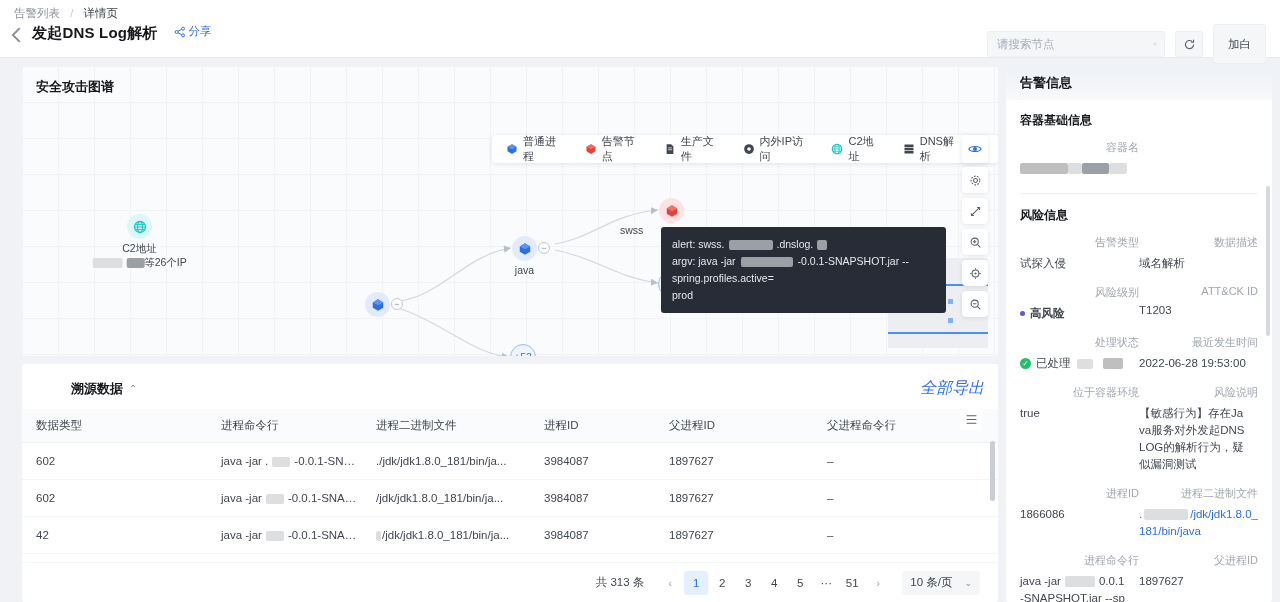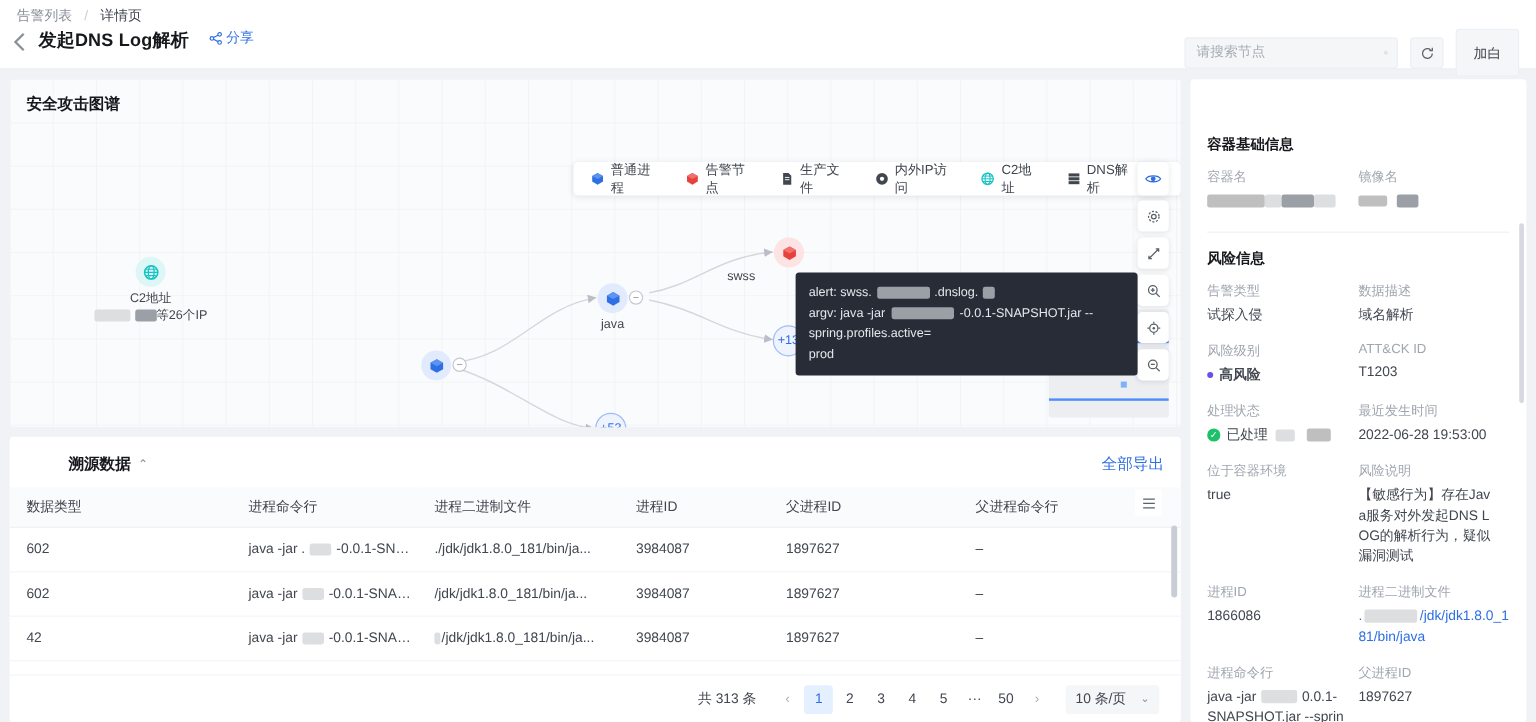--- a/index.html
+++ b/index.html
@@ -33,21 +33,21 @@
                display:flex; align-items:center; padding:0 7px; }
   #searchbox input { border:0; outline:0; background:transparent; flex:1; font-size:11.5px; color:#41464f;
                      font-family:inherit; }
   #searchbox input::placeholder { color:#a7adb6; }
   .iconbtn { width:28px; height:26px; background:#f4f6f8; border:1px solid #eceff3; border-radius:3px;
              display:flex; align-items:center; justify-content:center; color:#5a6169; cursor:pointer; }
   #whitelistbtn { height:40px; padding:0 14px; background:#f4f6f8; border:1px solid #eceff3; border-radius:3px;
                   display:flex; align-items:center; font-size:11.5px; color:#41464f; cursor:pointer; }
 
   
-  #main { display:flex; height:544px; gap:8px; padding:8px 8px 0 8px; }
+  #main { display:flex; height:544px; gap:8px; padding:8px 8px 0 22px; }
   #left { width:976px; display:flex; flex-direction:column; gap:8px; }
   #right { width:280px; background:#fff; border-radius:3px; position:relative; overflow:hidden; }
 
   
   #graph { position:relative; height:290px; background:#fafbfc; border-radius:3px; overflow:hidden;
            background-image:linear-gradient(#f1f3f5 1px, transparent 1px),
                             linear-gradient(90deg,#f1f3f5 1px, transparent 1px);
            background-size:36px 36px; }
   #graphtitle { position:absolute; left:14px; top:12px; font-size:13px; font-weight:bold; color:#16181c; z-index:6; }
   #legend { position:absolute; left:470px; top:69px; height:28px; background:#fff; border-radius:4px;
@@ -61,21 +61,21 @@
             box-shadow:0 1px 5px rgba(20,30,50,.10); display:flex; align-items:center; justify-content:center;
             color:#2f6fe4; z-index:8; cursor:pointer; }
   #gcontrols { position:absolute; right:10px; top:101px; display:flex; flex-direction:column; gap:5px; z-index:8; }
   .gctl { width:26px; height:26px; background:#fff; border-radius:4px; box-shadow:0 1px 4px rgba(20,30,50,.10);
           display:flex; align-items:center; justify-content:center; color:#5a6169; cursor:pointer; }
   .gctl svg { width:13px; height:13px; }
   #minimap { position:absolute; right:10px; left:auto; bottom:8px; width:100px; height:90px; background:#eceef1;
              border-radius:2px; overflow:hidden; z-index:5; }
   #minimap .mline { position:absolute; left:0; right:0; height:1.5px; background:#4b8dfb; }
   #minimap .mdot { position:absolute; width:5px; height:5px; background:#7fb0fb; }
-  #tooltip { position:absolute; left:655px; top:161px; width:285px; background:#272c36; border-radius:3px;
+  #tooltip { position:absolute; left:639px; top:161px; width:285px; background:#272c36; border-radius:3px;
              padding:9px 11px; color:#e4e7ec; font-size:10.5px; line-height:17px; z-index:9; }
   #tooltip .tline { white-space:nowrap; }
   #tooltip .wrapline { white-space:normal; }
 
   .node { position:absolute; z-index:4; }
   .nodecircle { width:25px; height:25px; border-radius:50%; display:flex; align-items:center; justify-content:center; }
   .nodecircle svg { width:14px; height:14px; }
   .n-proc { background:#e2ebfd; }
   .n-alert { background:#fde3e3; }
   .n-c2 { background:#ddf6f6; }
@@ -88,21 +88,21 @@
              background:#eef3fe; display:flex; align-items:center; justify-content:center;
              font-size:10.5px; color:#2f6fe4; z-index:4; cursor:pointer; }
   #edges { position:absolute; left:0; top:0; width:976px; height:290px; z-index:2; }
   #swsslabel { position:absolute; left:598px; top:158px; font-size:10.5px; color:#41464f; z-index:3; }
 
   
   #tablecard { flex:1; background:#fff; border-radius:3px; position:relative; overflow:hidden; }
   #tablehead { display:flex; align-items:center; padding:14px 14px 10px 14px; }
   #tabletitle { font-size:13px; font-weight:bold; color:#16181c;margin-left:35px; }
   #collapsearrow { margin-left:6px; color:#8a9099; font-size:10px; cursor:pointer; }
-  #exportall { margin-left:auto; font-size:13px; color:#2f6fe4; cursor:pointer; }
+  #exportall { margin-left:auto; font-size:16px; color:#2f6fe4; cursor:pointer;font-style:italic; }
   table { width:100%; border-collapse:collapse; table-layout:fixed; }
   thead th { background:#fafbfc; text-align:left; font-weight:normal; font-size:11.5px; color:#41464f;
              padding:9px 0 9px 14px; border-bottom:1px solid #f0f1f3; }
   tbody td { font-size:11.5px; color:#41464f; padding:12px 0 12px 14px; border-bottom:1px solid #f4f5f7;
              white-space:nowrap; overflow:hidden; text-overflow:ellipsis; }
   #colsettings { position:absolute; right:16px; top:44px; width:22px; height:22px; background:#fff;
                  display:flex; align-items:center; justify-content:center; color:#5a6169; cursor:pointer; z-index:3; }
   #tablescroll { height:146px; overflow:hidden; position:relative; }
   #vscroll { position:absolute; right:3px; top:32px; width:5px; height:60px; background:#c9ced6; border-radius:3px; z-index:4; cursor:pointer; }
   #pagination { position:absolute; left:0; right:0; bottom:0; height:40px; background:#fff;
@@ -117,21 +117,21 @@
               display:flex; align-items:center; gap:12px; font-size:11.5px; color:#41464f; cursor:pointer; }
 
   
   #panelhead { height:34px; display:flex; align-items:center; padding:0 14px; font-size:13px; font-weight:bold;
                color:#16181c; background:linear-gradient(180deg,#eef1f6,#f7f9fb); }
   #panelbody { position:absolute; left:0; right:0; top:34px; bottom:0; padding:12px 14px 0 14px; overflow:hidden; }
   .sec-title { font-size:12px; font-weight:bold; color:#16181c; margin:0 0 11px 0; }
   .grid2 { display:flex; }
   .grid2 > div { width:50%; }
   .fld { margin-bottom:13px; }
-  .fld-label { font-size:11px; color:#a0a6af; margin-bottom:5px; }
+  .fld-label { font-size:11px; color:#a0a6af; margin-bottom:5px;text-align:right; }
   .fld-val { font-size:11.5px; color:#41464f; line-height:17px; word-break:break-all; }
   .fld-val.link { color:#2f6fe4; }
   .divider { height:1px; background:#f0f1f3; margin:3px 0 13px 0; }
   .dot { display:inline-block; width:5px; height:5px; border-radius:50%; background:#6b4ee6; margin-right:5px;
          vertical-align:middle; }
   .okicon { display:inline-block; width:11px; height:11px; border-radius:50%; background:#1ec06a; color:#fff;
             font-size:8px; line-height:11px; text-align:center; margin-right:5px; vertical-align:middle; }
   #panelscroll { position:absolute; right:2px; top:120px; width:4px; height:150px; background:#d6dae0; border-radius:2px; cursor:pointer; }
 </style>
 </head>
@@ -447,48 +447,43 @@
     </div>
     <div id="pagination">
       <span id="total">共 313 条</span>
       <span class="pgbtn arrow">‹</span>
       <span class="pgbtn active">1</span>
       <span class="pgbtn">2</span>
       <span class="pgbtn">3</span>
       <span class="pgbtn">4</span>
       <span class="pgbtn">5</span>
       <span class="pgbtn">···</span>
-      <span class="pgbtn">50</span>
+      <span class="pgbtn">51</span>
       <span class="pgbtn arrow">›</span>
       <span id="pagesize">
         <span>10 条/页</span>
         <span style="font-size:9px; color:#8a9099;">⌄</span>
       </span>
     </div>
   </div>
  </div>
 
  <div id="right">
+   <div id="panelhead">告警信息</div>
    <div id="panelscroll"></div>
    <div id="panelbody">
 
      <div class="sec-title">容器基础信息</div>
      <div class="grid2">
        <div class="fld">
          <div class="fld-label">容器名</div>
          <div class="fld-val">
            <span class="redact" style="width:48px;height:11px;"></span><span class="redact light" style="width:14px;height:11px;"></span><span class="redact dark" style="width:27px;height:11px;"></span><span class="redact light" style="width:18px;height:11px;"></span>
          </div>
        </div>
-       <div class="fld">
-         <div class="fld-label">镜像名</div>
-         <div class="fld-val">
-           <span class="redact" style="width:24px;height:9px;"></span><span class="redact dark" style="width:18px;height:11px;margin-left:8px;"></span>
-         </div>
-       </div>
      </div>
      <div class="divider"></div>
 
      <div class="sec-title">风险信息</div>
      <div class="grid2">
        <div class="fld">
          <div class="fld-label">告警类型</div>
          <div class="fld-val">试探入侵</div>
        </div>
        <div class="fld">

